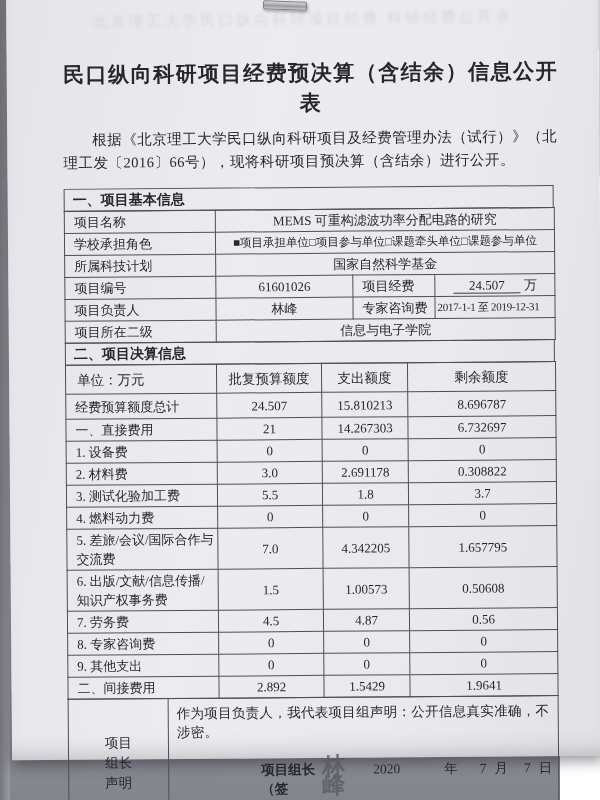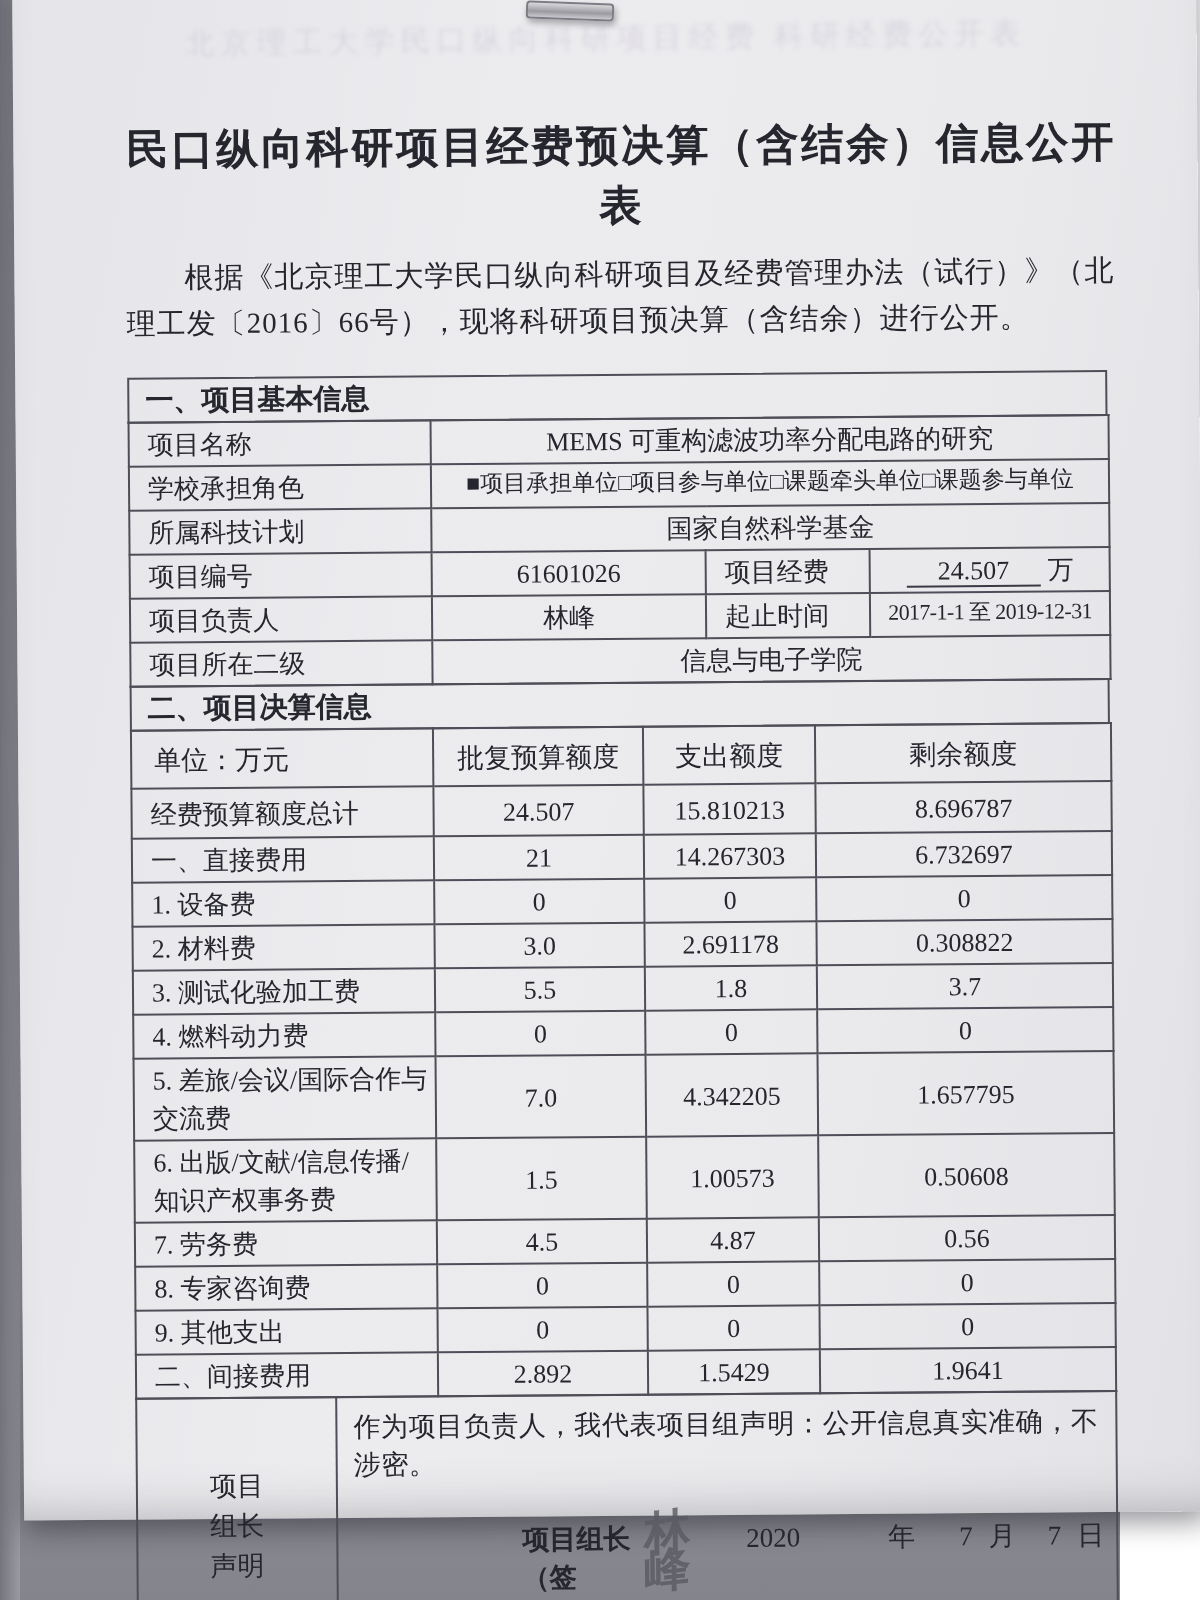--- a/index.html
+++ b/index.html
@@ -23,21 +23,21 @@
   .intro{margin:9px 0 0 0;font-size:14.5px;line-height:23px;text-indent:2em;letter-spacing:.5px;}
   .form{margin-top:14px;width:490px;}
   .sec-head{border:1px solid #4e4e58;margin-bottom:-1px;font-weight:bold;font-size:14px;
     padding:2px 0 2px 8px;line-height:17px;font-family:"Liberation Sans","DejaVu Sans",sans-serif;}
   table{border-collapse:collapse;width:490px;table-layout:fixed;margin-bottom:-1px;}
   td{border:1px solid #4e4e58;font-size:13px;line-height:19px;padding:1px 2px;
     overflow:visible;}
   .lab{text-align:left;padding-left:9px;}
   .val{text-align:center;}
   .role-val{font-size:11.5px;letter-spacing:0;text-align:center;white-space:nowrap;}
-  .period{font-size:11px;white-space:nowrap;letter-spacing:-.3px;text-align:center;}
+  .period{font-size:11px;white-space:nowrap;letter-spacing:-.3px;}
   .fund-num{border-bottom:1px solid #3a3a44;padding:0 16px;}
   .t2 td.num{text-align:center;}
   .t2 .hdr td{height:26px;font-size:13.5px;text-align:center;vertical-align:middle;}
   .t2 .hdr td:first-child{text-align:left;padding-left:11px;}
   .t2 .total td{height:22px;}
   .decl td{vertical-align:top;}
   .decl .side{text-align:center;vertical-align:middle;font-size:13.5px;line-height:20px;}
   .decl .body{padding:5px 6px 8px 8px;height:80px;}
   .statement{font-size:13.5px;letter-spacing:.3px;}
   .signrow{position:relative;margin-top:16px;font-size:13.5px;display:flex;align-items:baseline;}
@@ -87,21 +87,21 @@
         </tr>
         <tr>
           <td class="lab">项目编号</td>
           <td class="val">61601026</td>
           <td class="lab">项目经费</td>
           <td class="val"><span class="fund-num">24.507</span> <span>万</span></td>
         </tr>
         <tr>
           <td class="lab">项目负责人</td>
           <td class="val">林峰</td>
-          <td class="lab">起止时间</td>
+          <td class="lab">专家咨询费</td>
           <td class="period">2017-1-1 至 2019-12-31</td>
         </tr>
         <tr>
           <td class="lab">项目所在二级</td>
           <td class="val" colspan="3">信息与电子学院</td>
         </tr>
       </tbody>
         </table>
 
       <div class="sec-head">二、项目决算信息</div>

